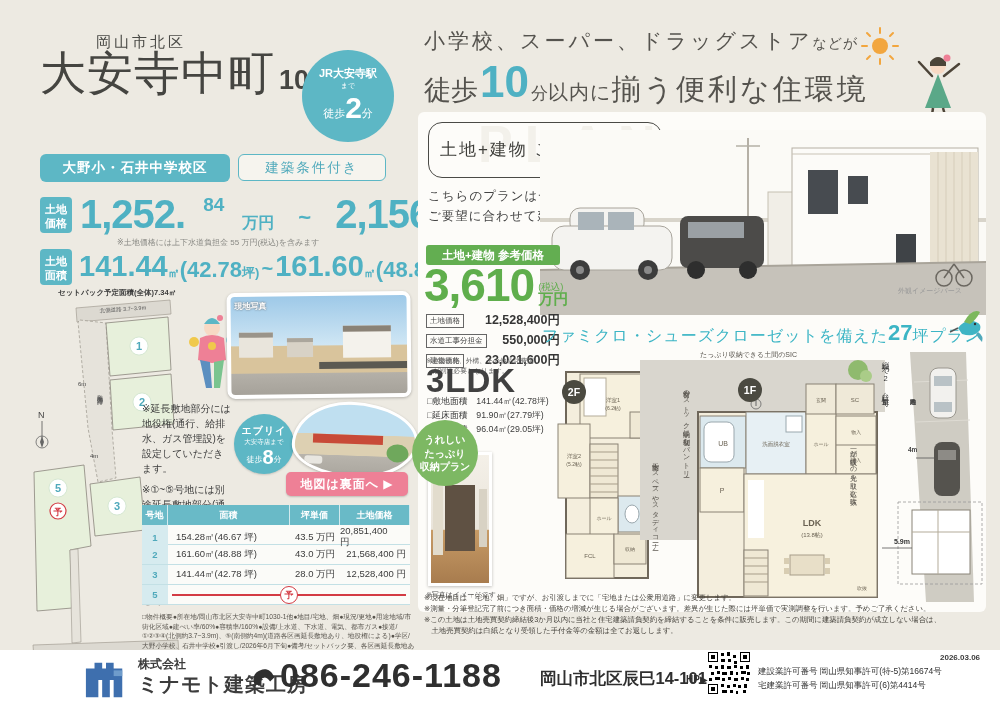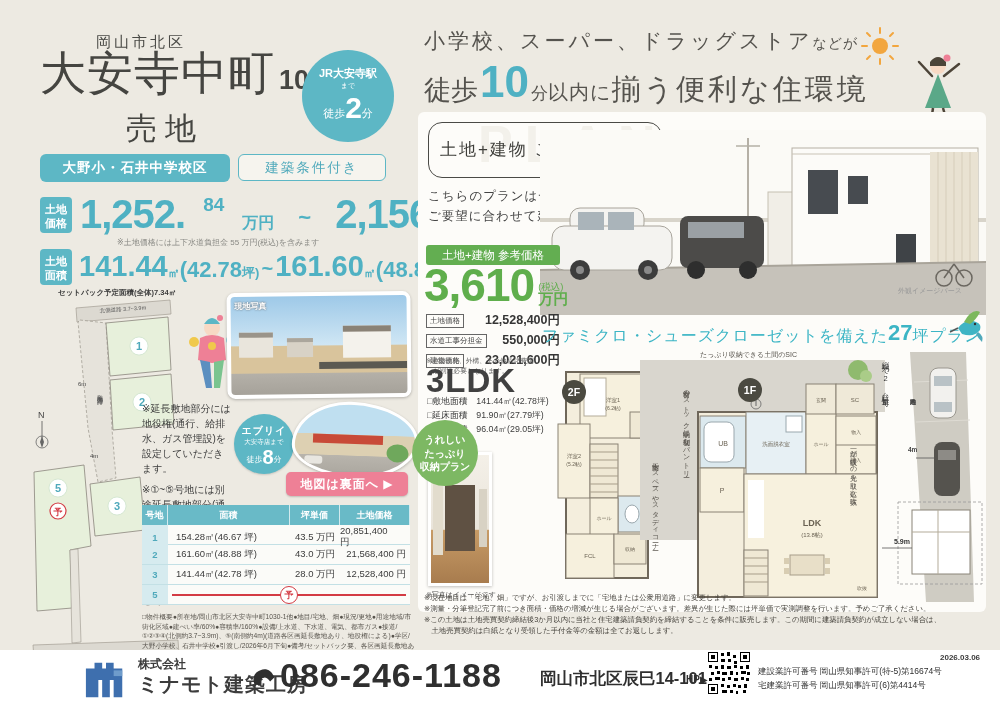--- a/index.html
+++ b/index.html
@@ -38,21 +38,20 @@
 </head>
 <body>
 
 <div class="flyer">
 
   <div class="ab" style="left:96px;top:33px;font-size:15px;letter-spacing:3px;color:#4a4a46;">岡山市北区</div>
   <div class="ab" style="left:40px;top:50px;display:flex;align-items:flex-end;color:#454541;">
     <span style="font-size:46px;font-weight:500;letter-spacing:1px;line-height:1;">大安寺中町</span>
     <span style="font-size:27px;font-weight:bold;line-height:1;margin:0 0 2px 4px;">1030</span>
   </div>
-  <div class="ab" style="left:126px;top:108px;font-size:31px;letter-spacing:8px;color:#454541;">売地</div>
 
   <div class="ab circle-badge" style="left:302px;top:50px;width:92px;height:92px;">
     <div style="padding-top:16px;font-size:11px;font-weight:bold;">JR大安寺駅</div>
     <div style="font-size:7px;">まで</div>
     <div style="display:flex;align-items:flex-end;justify-content:center;line-height:1;margin-top:2px;">
       <span style="font-size:11px;padding-bottom:4px;">徒歩</span>
       <span style="font-size:30px;font-weight:bold;">2</span>
       <span style="font-size:11px;padding-bottom:4px;">分</span>
     </div>
   </div>
@@ -291,21 +290,21 @@
     <rect x="148" y="92" width="56" height="16" fill="#9aa0a4"></rect>
     <circle cx="156" cy="140" r="9" fill="#2e2e2e"></circle>
       <circle cx="208" cy="140" r="9" fill="#2e2e2e"></circle>
     <circle cx="404" cy="148" r="8" fill="none" stroke="#6b6760" stroke-width="1.5"></circle>
     <circle cx="424" cy="148" r="8" fill="none" stroke="#6b6760" stroke-width="1.5"></circle>
     <line x1="404" y1="148" x2="414" y2="134" stroke="#6b6760" stroke-width="1.5"></line>
     <line x1="414" y1="134" x2="424" y2="148" stroke="#6b6760" stroke-width="1.5"></line>
   </svg>
   <div class="ab" style="left:898px;top:286px;font-size:7px;color:#999;">外観イメージパース</div>
 
-  <div class="ab" style="left:426px;top:245px;width:134px;height:20px;background:#63ae51;border-radius:3px;color:#fff;font-size:11.5px;font-weight:normal;text-align:center;line-height:20px;">土地+建物 参考価格</div>
+  <div class="ab" style="left:426px;top:245px;width:134px;height:20px;background:#63ae51;border-radius:3px;color:#fff;font-size:11.5px;font-weight:bold;text-align:center;line-height:20px;">土地+建物 参考価格</div>
   <div class="ab" style="left:424px;top:262px;display:flex;align-items:flex-end;line-height:1;color:#5fae4c;">
     <span style="font-size:46px;font-weight:bold;letter-spacing:-1px;">3,610</span>
     <span style="display:inline-block;margin-left:4px;padding-bottom:2px;">
       <span style="display:block;font-size:9.5px;">(税込)</span>
       <span style="display:block;font-size:15px;font-weight:bold;">万円</span>
     </span>
   </div>
   <div class="ab" style="left:426px;top:312px;width:134px;">
     <div class="bd-row">
         <span class="bd-label">土地価格</span>

